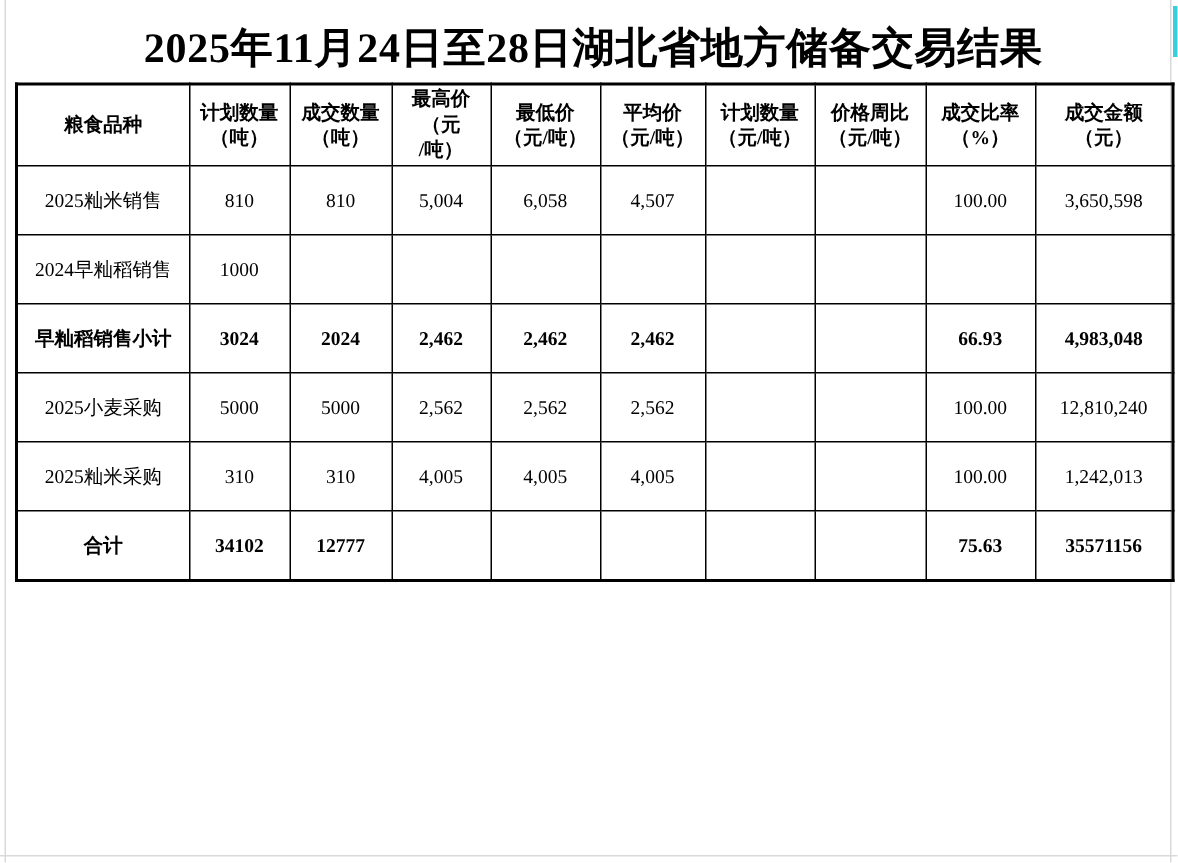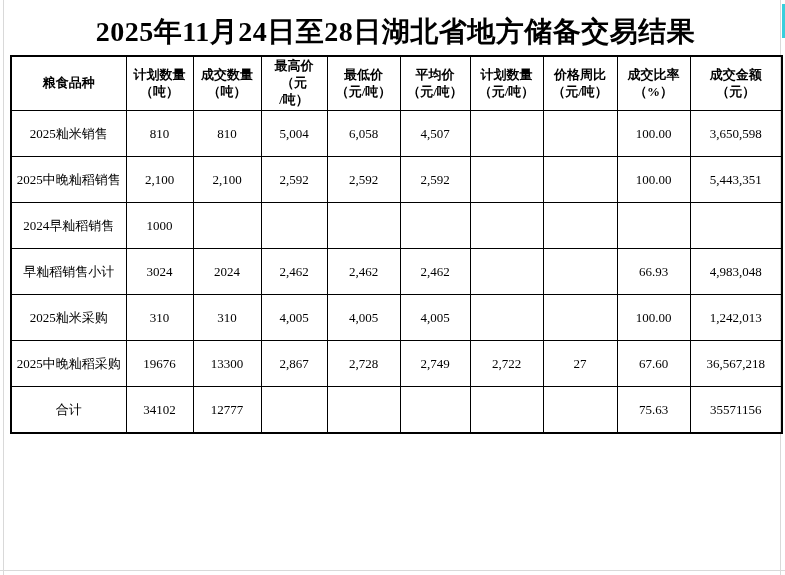--- a/index.html
+++ b/index.html
@@ -26,21 +26,21 @@
   table.results th, table.results td{
     border:1px solid #000;
     text-align:center;vertical-align:middle;
     font-size:13px;
     white-space:pre-line;
     padding:0 2px;
     overflow:hidden;
   }
   table.results th{font-weight:bold;height:53px;line-height:1.3;}
   table.results td{height:45px;font-weight:normal;}
-  tr.bold-row td{font-weight:normal;}
+  tr.bold-row td{font-weight:bold;}
 </style>
 </head>
 <body>
 
 <div class="gridline-v" style="left:3px;"></div>
 <div class="gridline-v" style="left:780px;"></div>
 <div class="gridline-h" style="top:570px;"></div>
 
 <div class="scroll-artifact" style="left:782px;top:4px;height:34px;"></div>
 
@@ -90,32 +90,20 @@
       <td>810</td>
       <td>5,004</td>
       <td>6,058</td>
       <td>4,507</td>
       <td></td>
       <td></td>
       <td>100.00</td>
       <td>3,650,598</td>
     </tr>
     <tr>
-      <td>2025中晚籼稻销售</td>
-      <td>2,100</td>
-      <td>2,100</td>
-      <td>2,592</td>
-      <td>2,592</td>
-      <td>2,592</td>
-      <td></td>
-      <td></td>
-      <td>100.00</td>
-      <td>5,443,351</td>
-    </tr>
-    <tr>
       <td>2024早籼稻销售</td>
       <td>1000</td>
       <td></td>
       <td></td>
       <td></td>
       <td></td>
       <td></td>
       <td></td>
       <td></td>
       <td></td>
@@ -126,42 +114,42 @@
       <td>2024</td>
       <td>2,462</td>
       <td>2,462</td>
       <td>2,462</td>
       <td></td>
       <td></td>
       <td>66.93</td>
       <td>4,983,048</td>
     </tr>
     <tr>
+      <td>2025小麦采购</td>
+      <td>5000</td>
+      <td>5000</td>
+      <td>2,562</td>
+      <td>2,562</td>
+      <td>2,562</td>
+      <td></td>
+      <td></td>
+      <td>100.00</td>
+      <td>12,810,240</td>
+    </tr>
+    <tr>
       <td>2025籼米采购</td>
       <td>310</td>
       <td>310</td>
       <td>4,005</td>
       <td>4,005</td>
       <td>4,005</td>
       <td></td>
       <td></td>
       <td>100.00</td>
       <td>1,242,013</td>
-    </tr>
-    <tr>
-      <td>2025中晚籼稻采购</td>
-      <td>19676</td>
-      <td>13300</td>
-      <td>2,867</td>
-      <td>2,728</td>
-      <td>2,749</td>
-      <td>2,722</td>
-      <td>27</td>
-      <td>67.60</td>
-      <td>36,567,218</td>
     </tr>
     <tr class="bold-row">
       <td>合计</td>
       <td>34102</td>
       <td>12777</td>
       <td></td>
       <td></td>
       <td></td>
       <td></td>
       <td></td>

